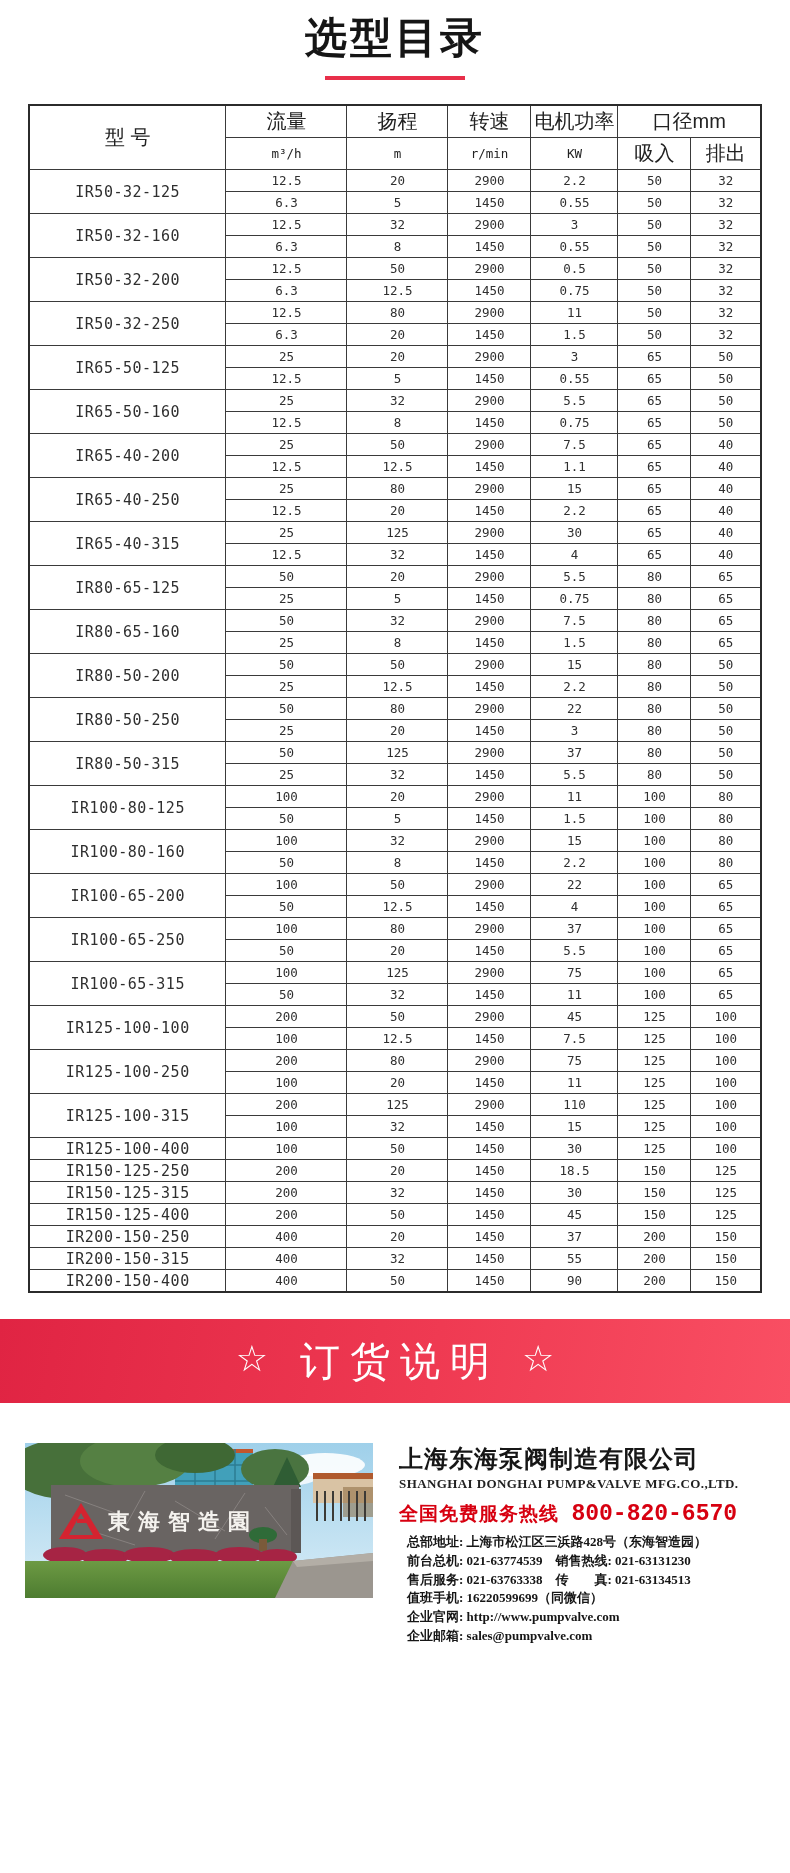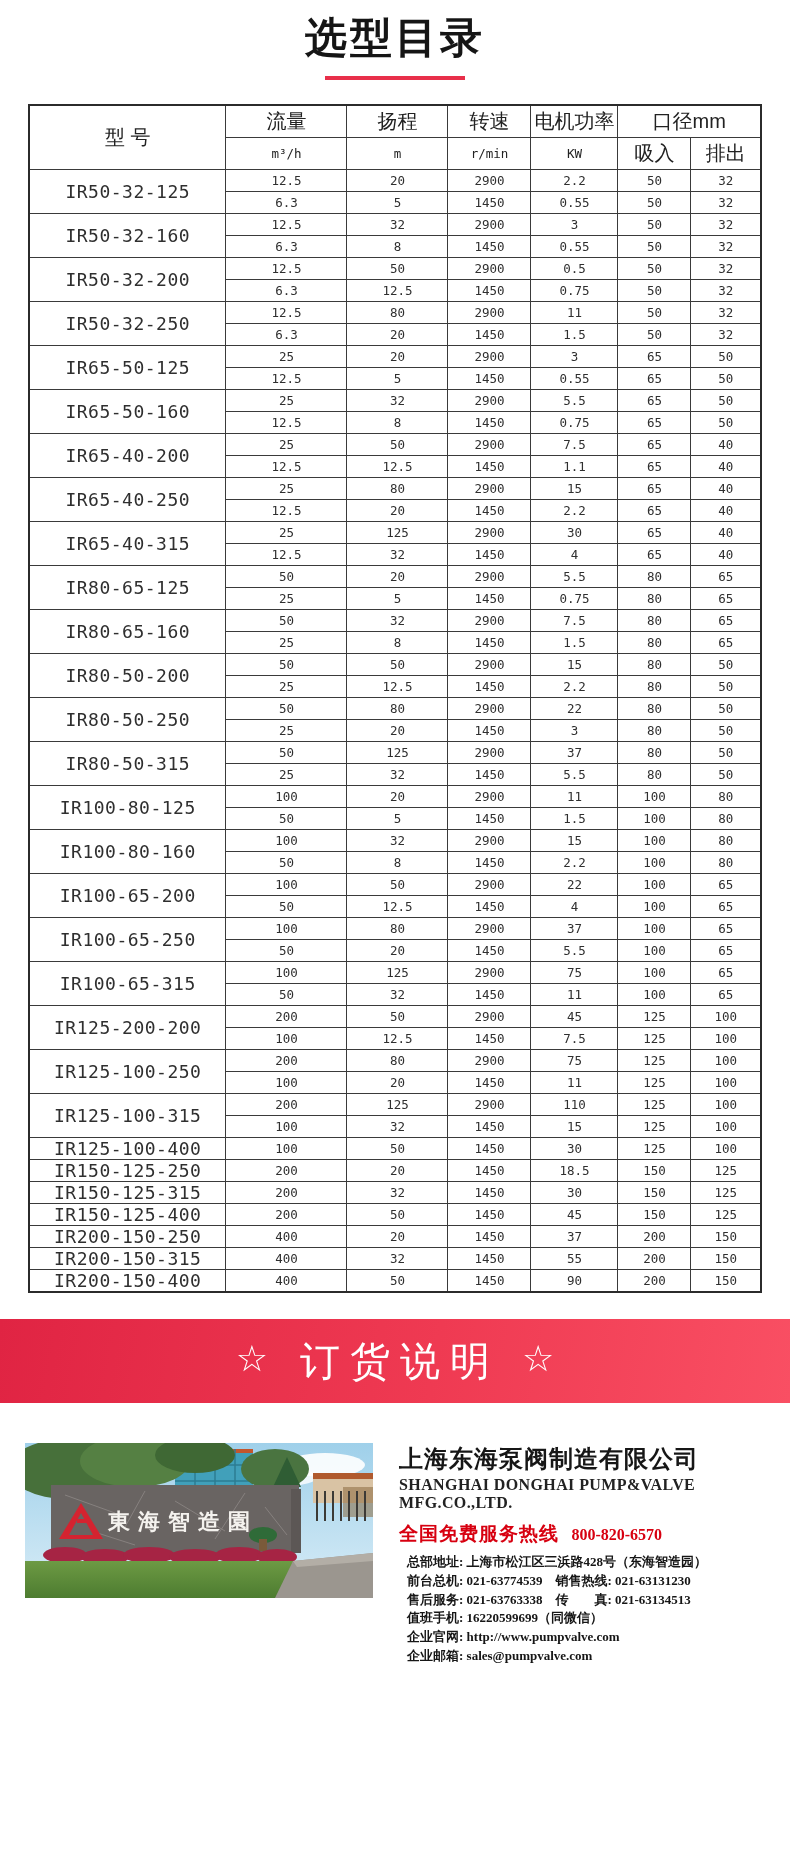--- a/index.html
+++ b/index.html
@@ -12,21 +12,21 @@
   .title-rule{width:140px;height:4px;margin:14px auto 0;background:#e82f4a;}
 
   
   table.spec{border-collapse:collapse;width:732px;margin:24px auto 0;
              border:2px solid #2b2b2b;table-layout:fixed;}
   table.spec th,table.spec td{border:1px solid #3a3a3a;text-align:center;
              vertical-align:middle;padding:0;overflow:hidden;white-space:nowrap;}
   table.spec th{height:31px;font-size:20px;font-weight:400;color:#222;}
   table.spec td{height:21px;font-size:12.5px;color:#2f2f2f;
              font-family:"DejaVu Sans Mono","Liberation Mono",monospace;}
-  table.spec td.model{font-size:18px;letter-spacing:0.5px;}
+  table.spec td.model{font-size:15px;letter-spacing:0.5px;}
   table.spec th.unit{font-family:"DejaVu Sans Mono","Liberation Mono",monospace;font-size:12.5px;}
 
   
   .footnote{margin:26px 0 0 30px;font-size:15px;color:#1d1d1d;}
 
   
   .banner{margin-top:26px;width:790px;height:84px;
           background:linear-gradient(100deg,#e02443 0%,#ef3a52 55%,#f94f63 100%);
           display:flex;align-items:center;justify-content:center;gap:22px;}
   .banner .star{color:#fff;font-size:36px;line-height:1;font-weight:400;transform:translateY(-2px);}
@@ -35,25 +35,25 @@
   
   .notes{margin-top:34px;text-align:center;}
   .note-line{margin:0 0 18px;font-size:30px;font-weight:900;color:#d2132d;
              font-family:"Liberation Serif","DejaVu Serif",serif;letter-spacing:1px;}
 
   
   .bottom{margin:40px 25px 0;display:flex;gap:26px;}
   .photo-wrap{width:348px;height:155px;flex:0 0 auto;}
   .info{flex:1;min-width:0;padding-top:2px;}
   .company-cn{font-size:24px;font-weight:900;color:#161616;letter-spacing:1px;margin:0;line-height:1.15;}
-  .company-en{font-size:16px;font-weight:700;color:#222;margin:3px 0 7px;
+  .company-en{font-size:13px;font-weight:700;color:#222;margin:3px 0 7px;
               font-family:"Liberation Serif","DejaVu Serif",serif;letter-spacing:0.4px;}
   .hotline{margin:9px 0 6px;color:#d70010;font-weight:900;}
   .hotline .hl-label{font-size:19px;letter-spacing:1px;}
-  .hotline .hl-number{font-size:16px;font-family:Liberation Serif, serif;margin-left:8px;}
+  .hotline .hl-number{font-size:23px;font-family:Liberation Mono, monospace;margin-left:8px;}
   .contact div{font-size:13px;font-weight:700;color:#161616;line-height:1.45;
                font-family:"Liberation Serif","DejaVu Serif",serif;margin-left:8px;}
   .spacer-bottom{height:86px;}
 </style>
 </head>
 <body>
 
 <div class="page">
 
   <h1 class="title">选型目录</h1>
@@ -405,21 +405,21 @@
         </tr>
         <tr>
           <td>50</td>
           <td>32</td>
           <td>1450</td>
           <td>11</td>
           <td>100</td>
           <td>65</td>
         </tr>
         <tr>
-          <td rowspan="2" class="model">IR125-200-200</td>
+          <td rowspan="2" class="model">IR125-100-100</td>
           <td>200</td>
           <td>50</td>
           <td>2900</td>
           <td>45</td>
           <td>125</td>
           <td>100</td>
         </tr>
         <tr>
           <td>100</td>
           <td>12.5</td>

